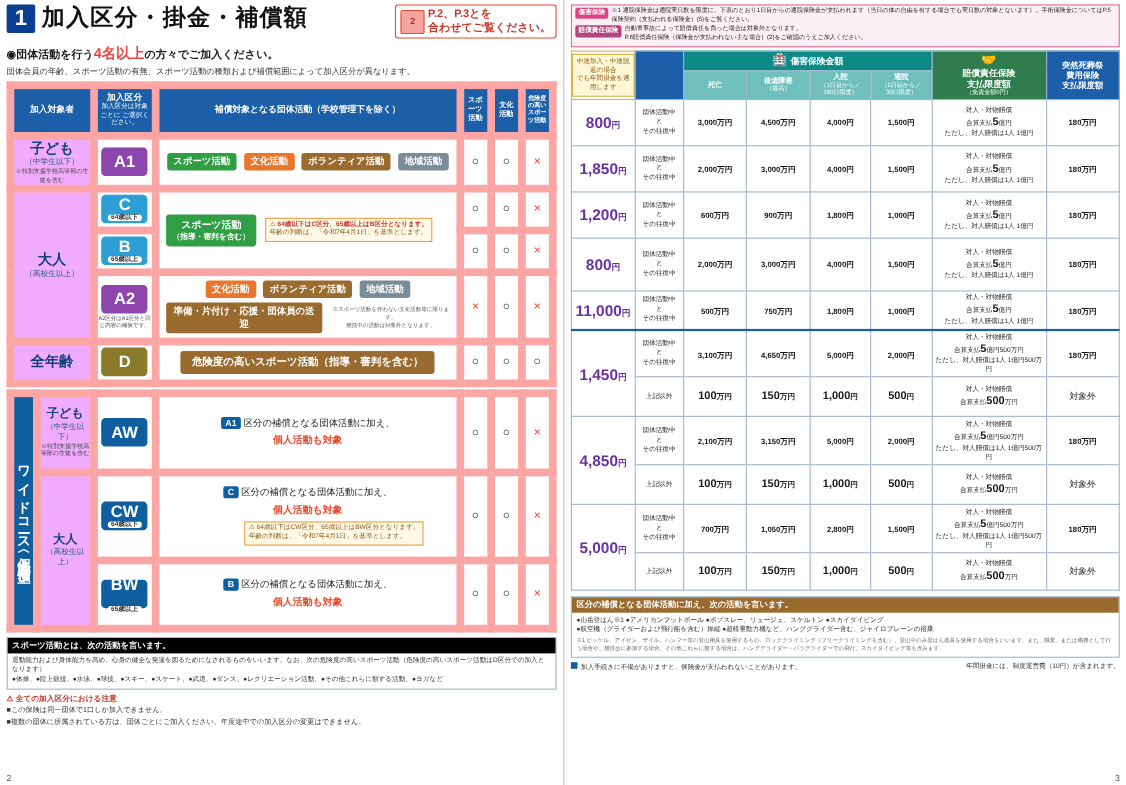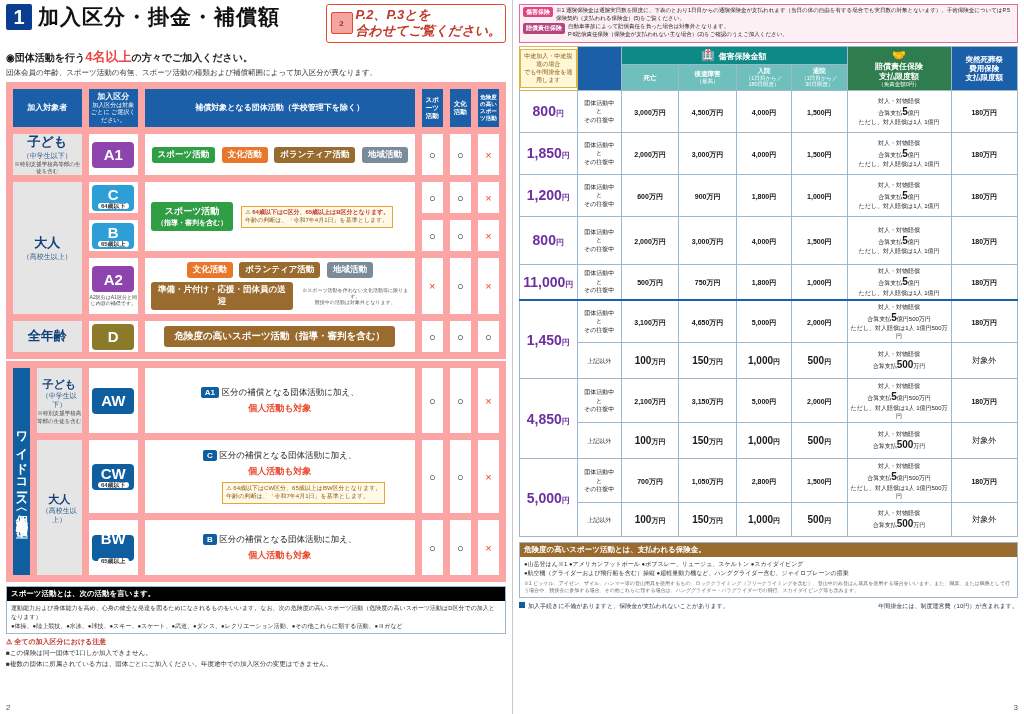--- a/index.html
+++ b/index.html
@@ -22,34 +22,34 @@
     font-size:20px; font-weight:bold; display:flex; align-items:center; justify-content:center;
     border-radius:2px;
   }
   .sec-title { font-size:21px; font-weight:bold; letter-spacing:1px; color:#111; line-height:26px; }
   .hdr-note {
     margin-left:auto; display:flex; align-items:center; gap:3px;
     border:1px solid #e8472b; border-radius:3px; padding:2px 4px; background:#fff;
   }
   .hdr-note .bk { width:22px; height:22px; background:#f4a5a0; border:1px solid #e8472b; border-radius:2px;
     display:flex;align-items:center;justify-content:center;font-size:8px;color:#b3261e;font-weight:bold;}
-  .hdr-note .txt { font-size:13px; color:#c0392b; line-height:1.25; font-weight:bold;font-style:italic;}
+  .hdr-note .txt { font-size:10px; color:#c0392b; line-height:1.25; font-weight:bold;}
 
   .lead { margin-top:5px; font-size:10px; font-weight:bold; }
   .lead .big { color:#ef4444; font-size:13px; }
   .sublead { font-size:7.5px; margin-top:2px; color:#333; }
 
   
   table.t { border-collapse:collapse; width:100%; table-layout:fixed; }
   table.t td, table.t th { border:7px solid #fca5a5; vertical-align:middle; text-align:center; }
 
   .th { background:#1a5fa8; color:#fff; font-size:8px; font-weight:bold; padding:3px 1px; line-height:1.25;}
   .th small { font-size:6px; font-weight:normal; display:block; }
 
-  .grp-label { background:#e5e5e5; font-weight:bold; font-size:13px; color:#12407a; line-height:1.3;margin-top:15px;}
+  .grp-label { background:#f0abfc; font-weight:bold; font-size:13px; color:#12407a; line-height:1.3;margin-top:15px;}
   .grp-label small { display:block; font-size:7px; font-weight:normal; color:#2a5b8c;}
   .grp-label .tiny { display:block; font-size:5.5px; font-weight:normal; color:#444; margin-top:1px;}
 
   .badge { display:inline-flex; flex-direction:column; align-items:center; justify-content:center;
     width:42px; height:26px; border-radius:4px; color:#fff; font-weight:bold; font-size:15px; line-height:1;}
   .badge small { font-size:6px; font-weight:bold; background:#fff; color:#333; border-radius:6px;
     padding:0px 3px; margin-top:1px;}
   .b-a1 { background:#8e44ad; }
   .b-c  { background:#2e9fd6; }
   .b-b  { background:#2e9fd6; }
@@ -580,21 +580,21 @@
         <td class="liab">
           <span>対人・対物賠償</span><br>
           <span>合算支払</span><b>500</b><span>万円</span>
         </td>
         <td style="font-size:8px;">対象外</td>
       </tr>
     </tbody>
       </table>
 
     <div class="fbox" style="margin-top:5px;">
-      <div class="fbox-h h-brown">危険度の高いスポーツ活動とは、支払われる保険金。</div>
+      <div class="fbox-h h-brown">区分の補償となる団体活動に加え、次の活動を言います。</div>
       <div class="fbox-b">
         <div>●山岳登はん※1  ●アメリカンフットボール  ●ボブスレー、リュージュ、スケルトン  ●スカイダイビング</div>
         <div>●航空機（グライダーおよび飛行船を含む）操縦  ●超軽量動力機など、ハンググライダー含む、ジャイロプレーンの搭乗</div>
         <div style="font-size:5px;color:#666;margin-top:2px;">※1 ピッケル、アイゼン、ザイル、ハンマー等の登山用具を使用するもの、ロッククライミング（フリークライミングを含む）、登山中のみ登はん器具を使用する場合をいいます。また、職業、または職務として行う場合や、競技会に参加する場合、その他これらに類する場合は、ハンググライダー・パラグライダーでの飛行、スカイダイビング等も含みます。</div>
       </div>
     </div>
 
     <div style="display:flex;justify-content:space-between;margin-top:4px;">
       <div class="rfoot"><span class="sq"></span><span>加入手続きに不備がありますと、保険金が支払われないことがあります。</span></div>
       <div class="rfoot">年間掛金には、制度運営費（10円）が含まれます。</div>

